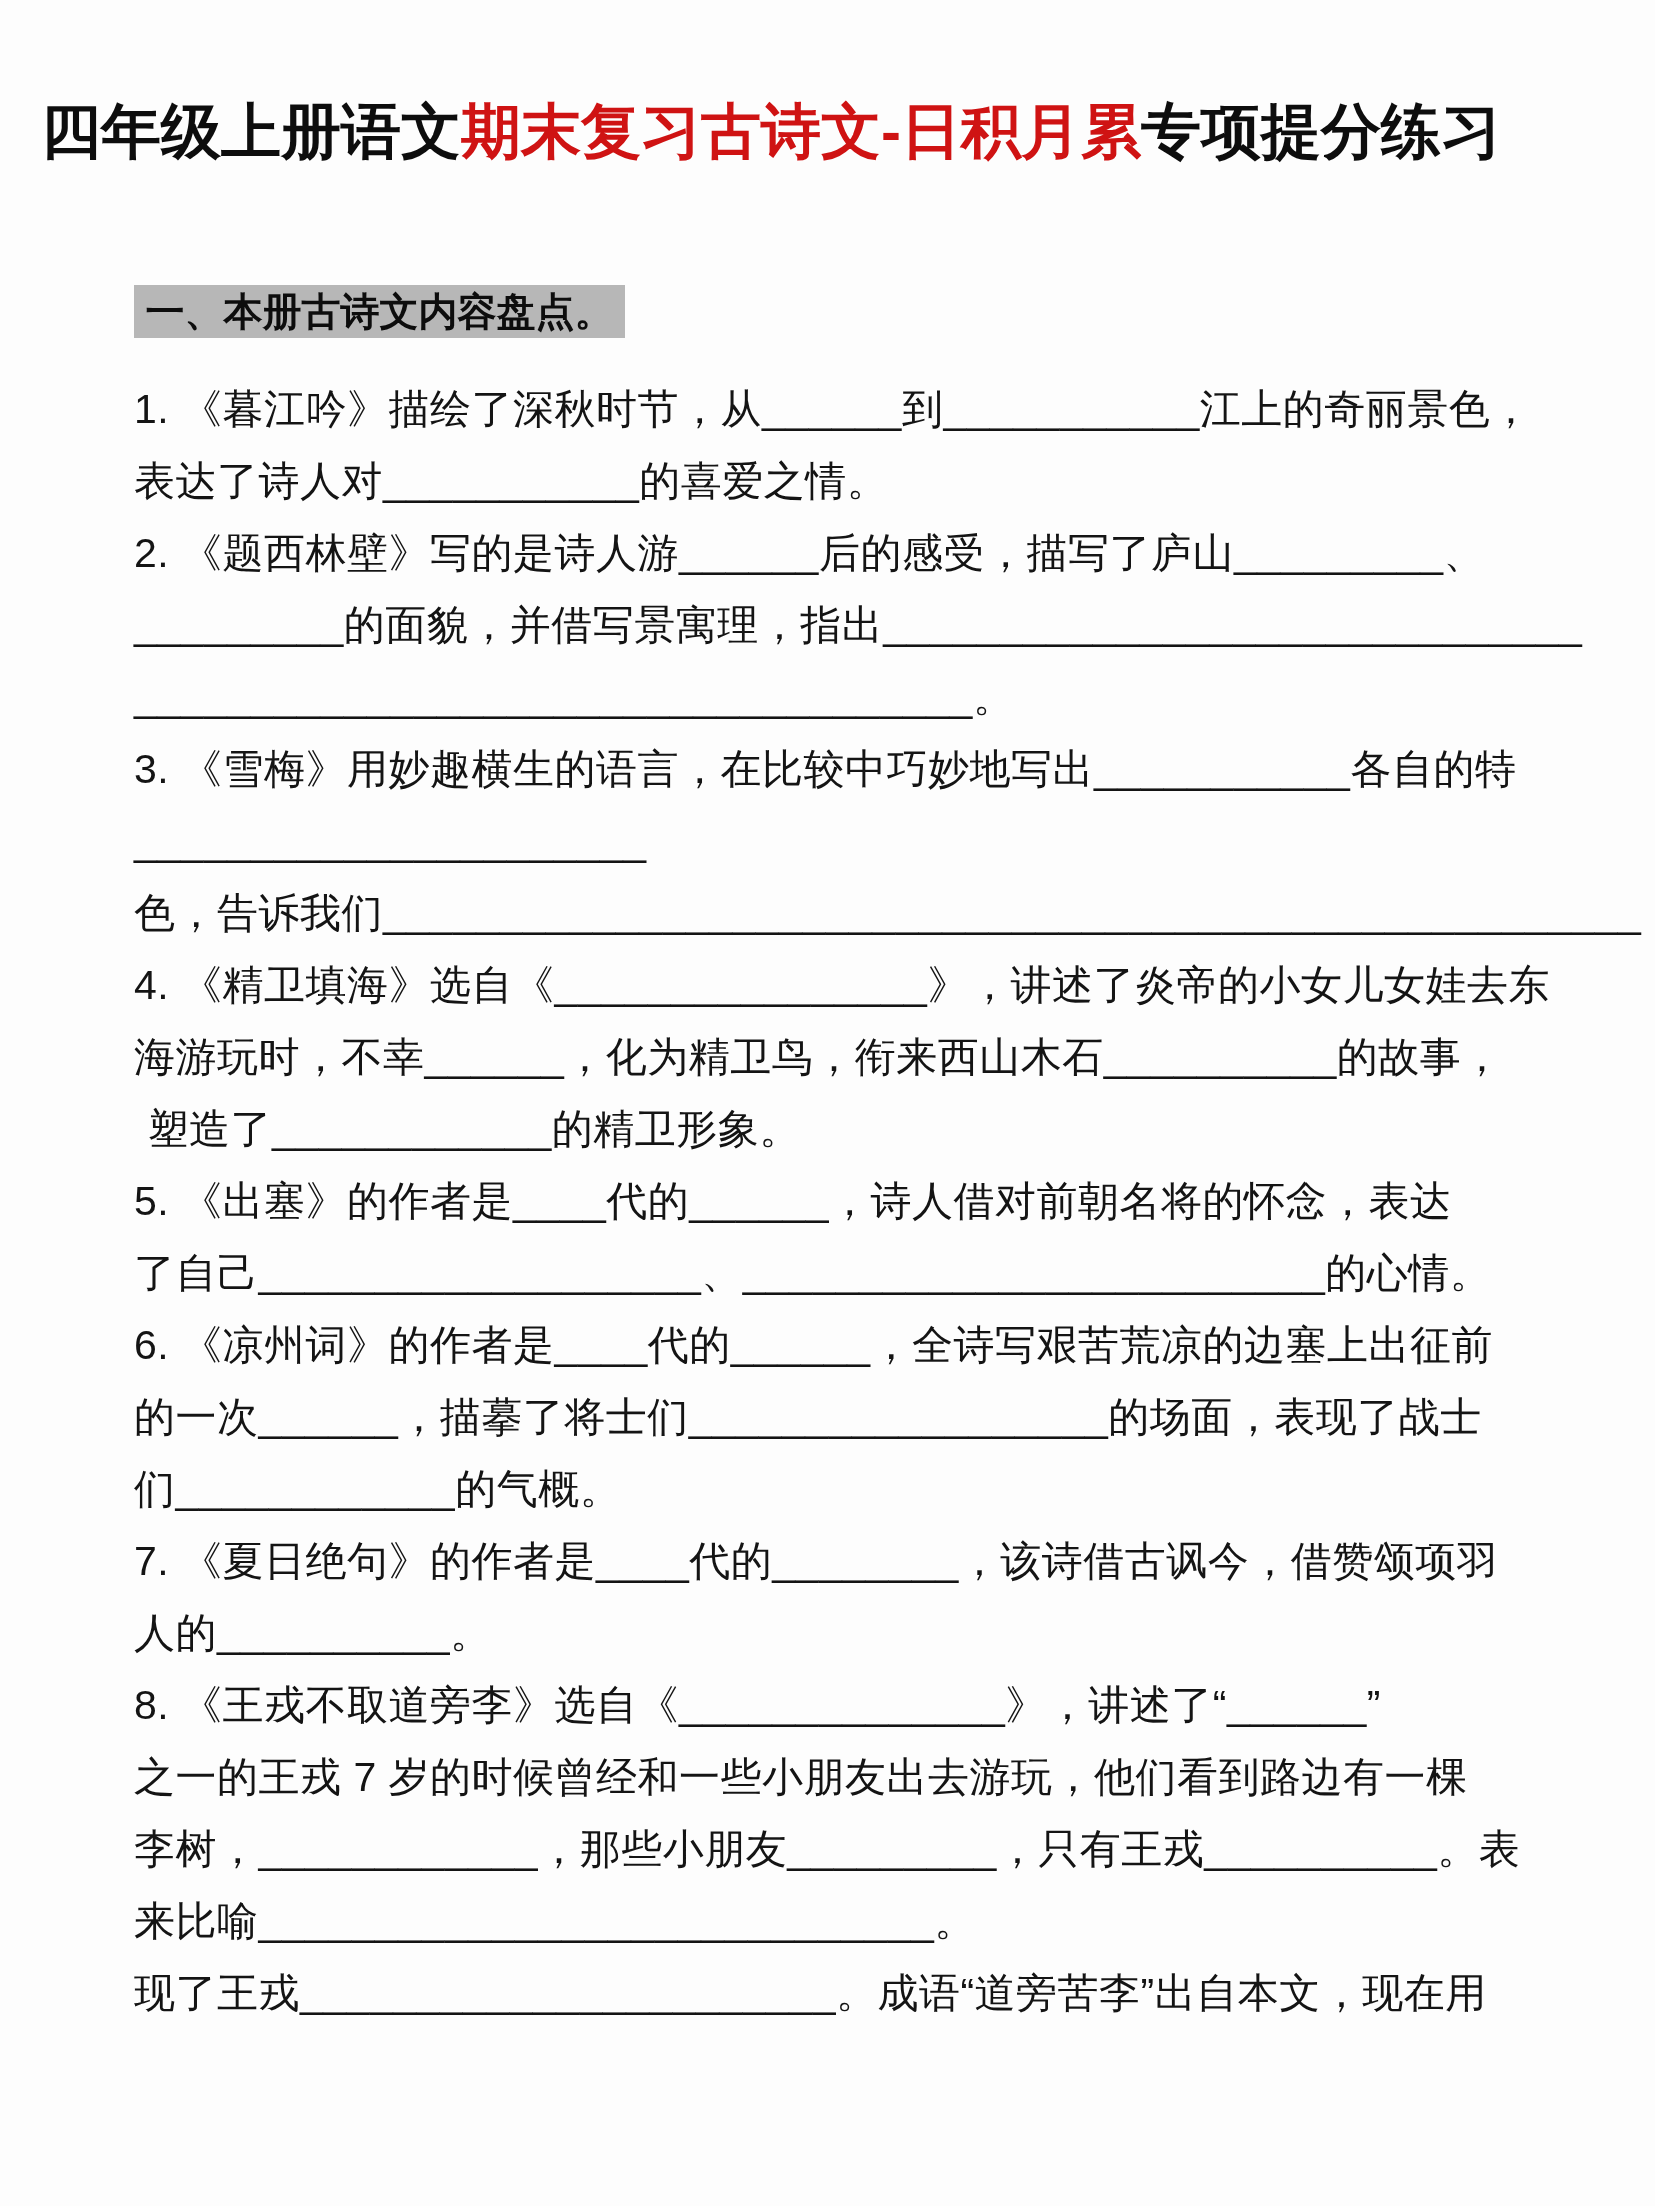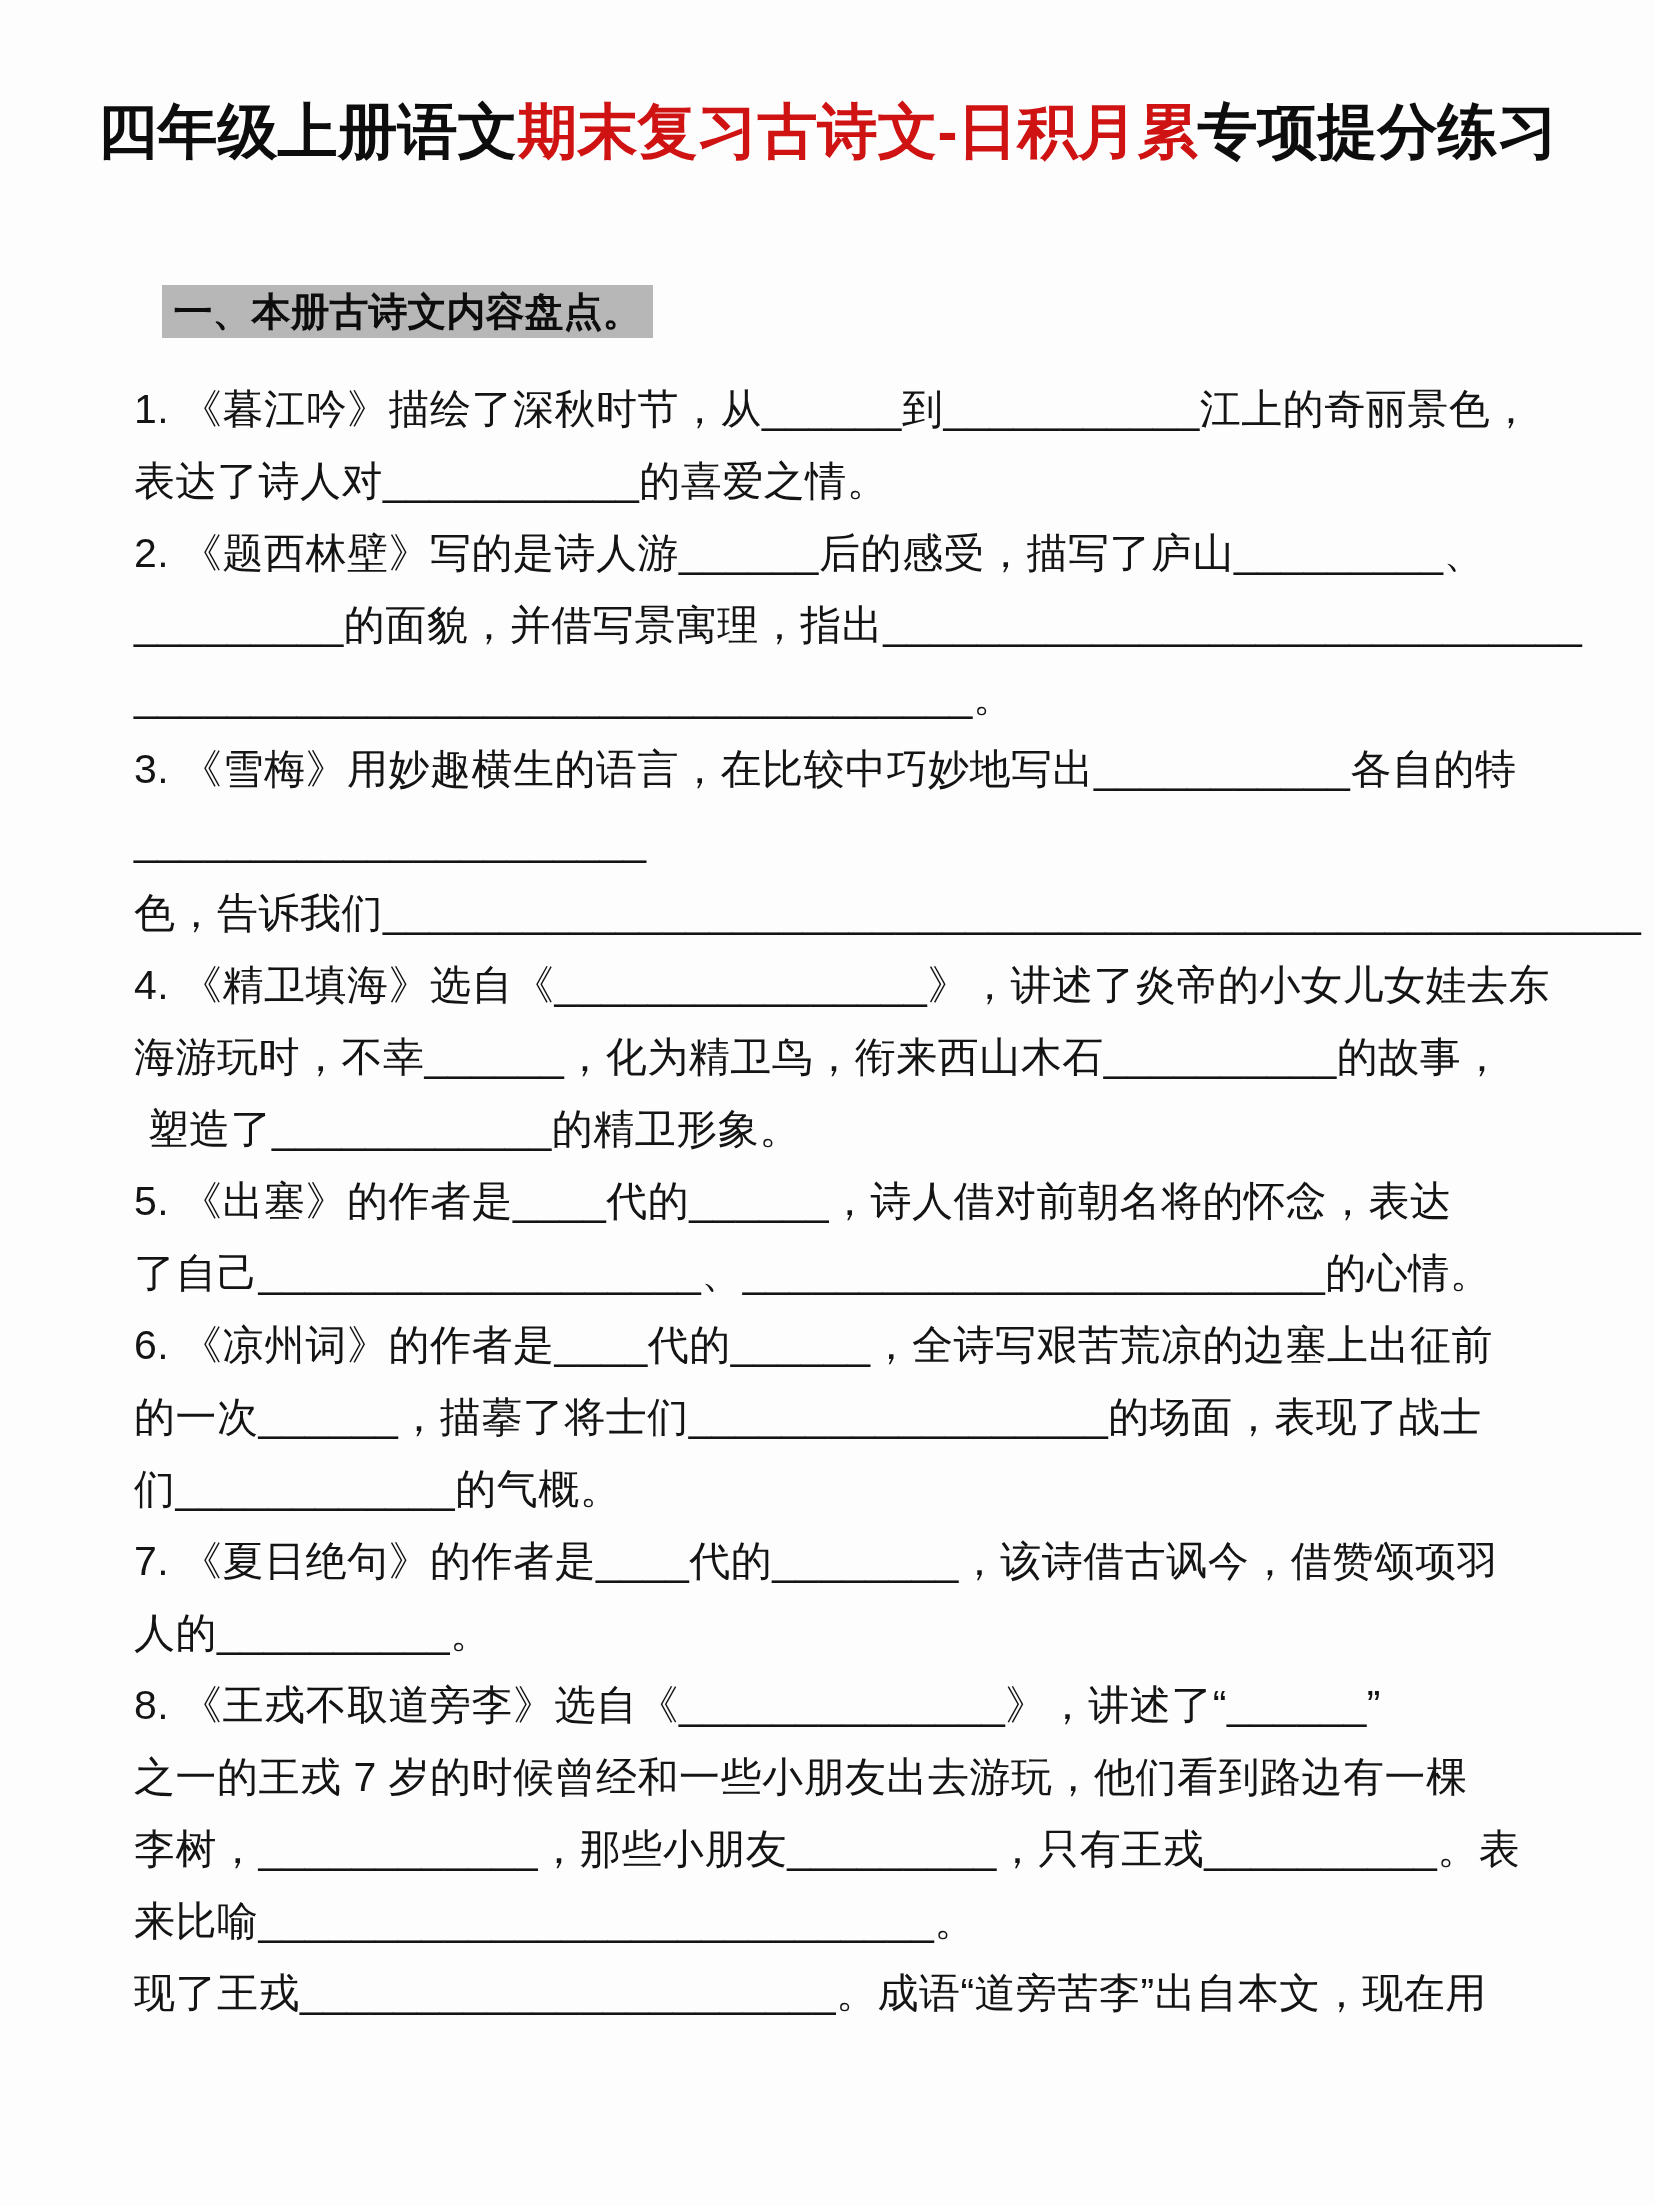--- a/index.html
+++ b/index.html
@@ -11,21 +11,20 @@
     overflow: hidden;
   }
   .page {
     width: 1655px;
     height: 2207px;
     position: relative;
   }
   .title {
     margin-top: 97px;
     padding: 0 41px;
-    text-align: center;
     font-size: 60px;
     line-height: 70px;
     font-weight: 900;
     letter-spacing: 0px;
     white-space: nowrap;
     color: #0d0d0d;
   }
   .title .red { color: var(--accent, #cf1313); }
   .content {
     margin-left: 134px;
@@ -33,21 +32,20 @@
   }
   .section-heading {
     display: inline-block;
     margin-top: 118px;
     background: var(--highlight, #b7b7b7);
     font-size: 39px;
     font-weight: bold;
     line-height: 53px;
     padding: 0 11.6px;
     color: #0d0d0d;
-    margin-left: 28px;
   }
   .lines { margin-top: 35px; }
   .line {
     font-size: 41px;
     line-height: 72px;
     white-space: nowrap;
     letter-spacing: 0.5px;
     color: #141414;
   }
   .line.indent { padding-left: 13.6px; }

